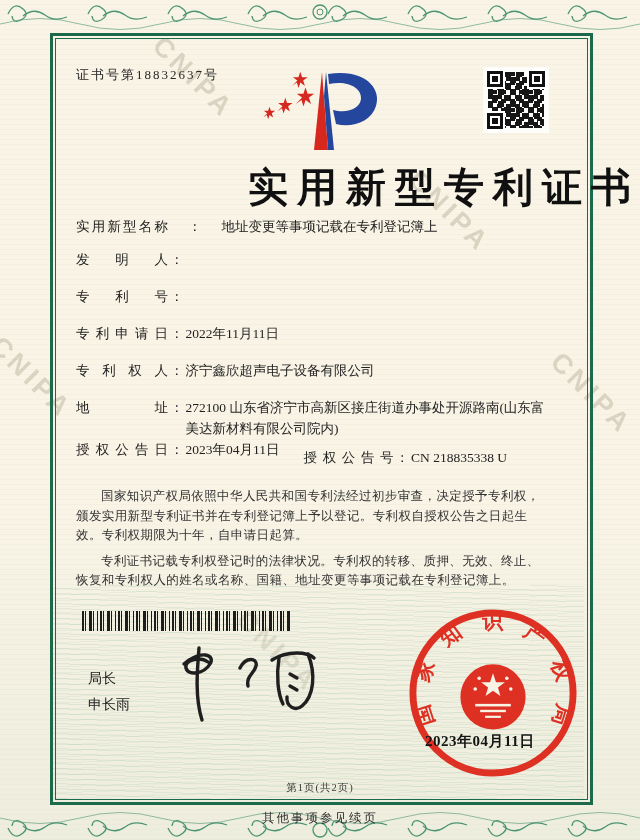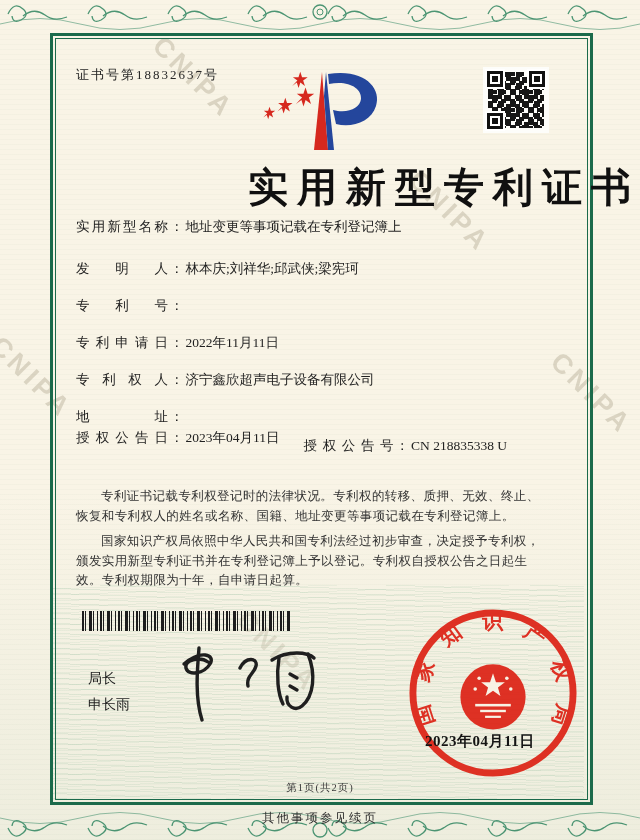--- a/index.html
+++ b/index.html
@@ -51,21 +51,21 @@
   .qr .finder{position:absolute;width:16px;height:16px;border:3px solid #111;background:#fff;box-sizing:border-box;outline:2px solid #fff;}
   .qr .finder::after{content:"";position:absolute;inset:2px;background:#111;}
   .qr .f-tl{left:0;top:0}.qr .f-tr{right:0;top:0}.qr .f-bl{left:0;bottom:0}
 
   .title{
     position:absolute;left:0;top:160px;width:100%;text-align:right;
     font-size:40px;font-weight:bold;letter-spacing:9px;color:#101010;
   }
   .fields{position:absolute;left:76px;top:216px;width:472px;font-size:13.5px;line-height:21px;}
   .row{display:flex;margin-bottom:16px;}
-  .row.first{margin-bottom:21px;}
+  .row.first{margin-bottom:12px;gap:18px;}
   .row.addr{margin-bottom:0;}
   .f-label{display:inline-block;width:92px;text-align:justify;text-align-last:justify;flex:none;color:#1f1f1f;}
   .f-colon{flex:none;padding:0 2px;}
   .f-value{flex:1;color:#1f1f1f;}
   .grant-row{display:flex;}
   .grant-row .g2{margin-left:24px;display:flex;margin-top:8px;}
   .grant-row .g2 .f-label{width:90px;}
 
   .body-text{position:absolute;left:76px;top:487px;width:468px;font-size:12.5px;
     line-height:19.5px;color:#333;letter-spacing:.4px;}
@@ -177,55 +177,55 @@
 
     <div class="fields">
       <div class="row first">
         <span class="f-label">实用新型名称</span>
         <span class="f-colon">：</span>
         <span class="f-value">地址变更等事项记载在专利登记簿上</span>
       </div>
       <div class="row">
         <span class="f-label">发明人</span>
         <span class="f-colon">：</span>
-        <span class="f-value">林本庆;刘祥华;邱武侠;梁宪珂</span>
       </div>
       <div class="row">
         <span class="f-label">专利号</span>
         <span class="f-colon">：</span>
       </div>
       <div class="row">
         <span class="f-label">专利申请日</span>
         <span class="f-colon">：</span>
         <span class="f-value">2022年11月11日</span>
       </div>
       <div class="row">
         <span class="f-label">专利权人</span>
         <span class="f-colon">：</span>
         <span class="f-value">济宁鑫欣超声电子设备有限公司</span>
       </div>
       <div class="row addr">
         <span class="f-label">地址</span>
         <span class="f-colon">：</span>
+        <span class="f-value">272100 山东省济宁市高新区接庄街道办事处开源路南(山东富美达新材料有限公司院内)</span>
       </div>
       <div class="grant-row">
         <span class="f-label">授权公告日</span>
         <span class="f-colon">：</span>
         <span>2023年04月11日</span>
         <span class="g2">
           <span class="f-label">授权公告号</span>
           <span class="f-colon">：</span>
           <span>CN 218835338 U</span>
         </span>
       </div>
     </div>
 
     <div class="body-text">
+      <p>国家知识产权局依照中华人民共和国专利法经过初步审查，决定授予专利权，颁发实用新型专利证书并在专利登记簿上予以登记。专利权自授权公告之日起生效。专利权期限为十年，自申请日起算。</p>
       <p>专利证书记载专利权登记时的法律状况。专利权的转移、质押、无效、终止、恢复和专利权人的姓名或名称、国籍、地址变更等事项记载在专利登记簿上。</p>
-      <p>国家知识产权局依照中华人民共和国专利法经过初步审查，决定授予专利权，颁发实用新型专利证书并在专利登记簿上予以登记。专利权自授权公告之日起生效。专利权期限为十年，自申请日起算。</p>
     </div>
 
     <div class="barcode"></div>
 
     <div class="sig-title">局长</div>
     <div class="sig-name">申长雨</div>
 
     <svg class="sig-hand" viewBox="0 0 168 80">
       <g stroke="#1f1f1f" stroke-width="3.4" fill="none" stroke-linecap="round">
         <path d="M28 22 C44 8 60 12 54 22 C48 32 32 34 30 26 C28 18 44 14 52 20"></path>

